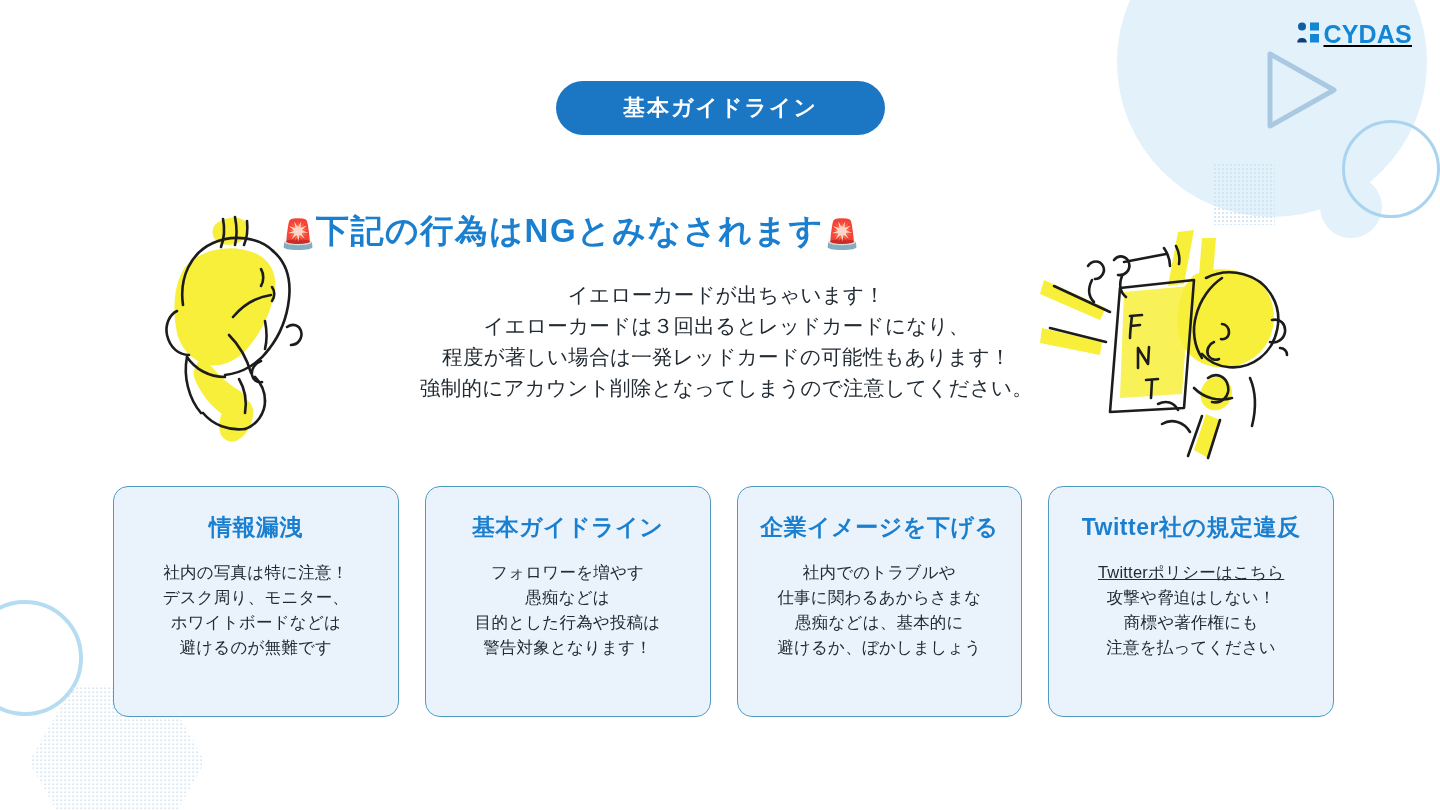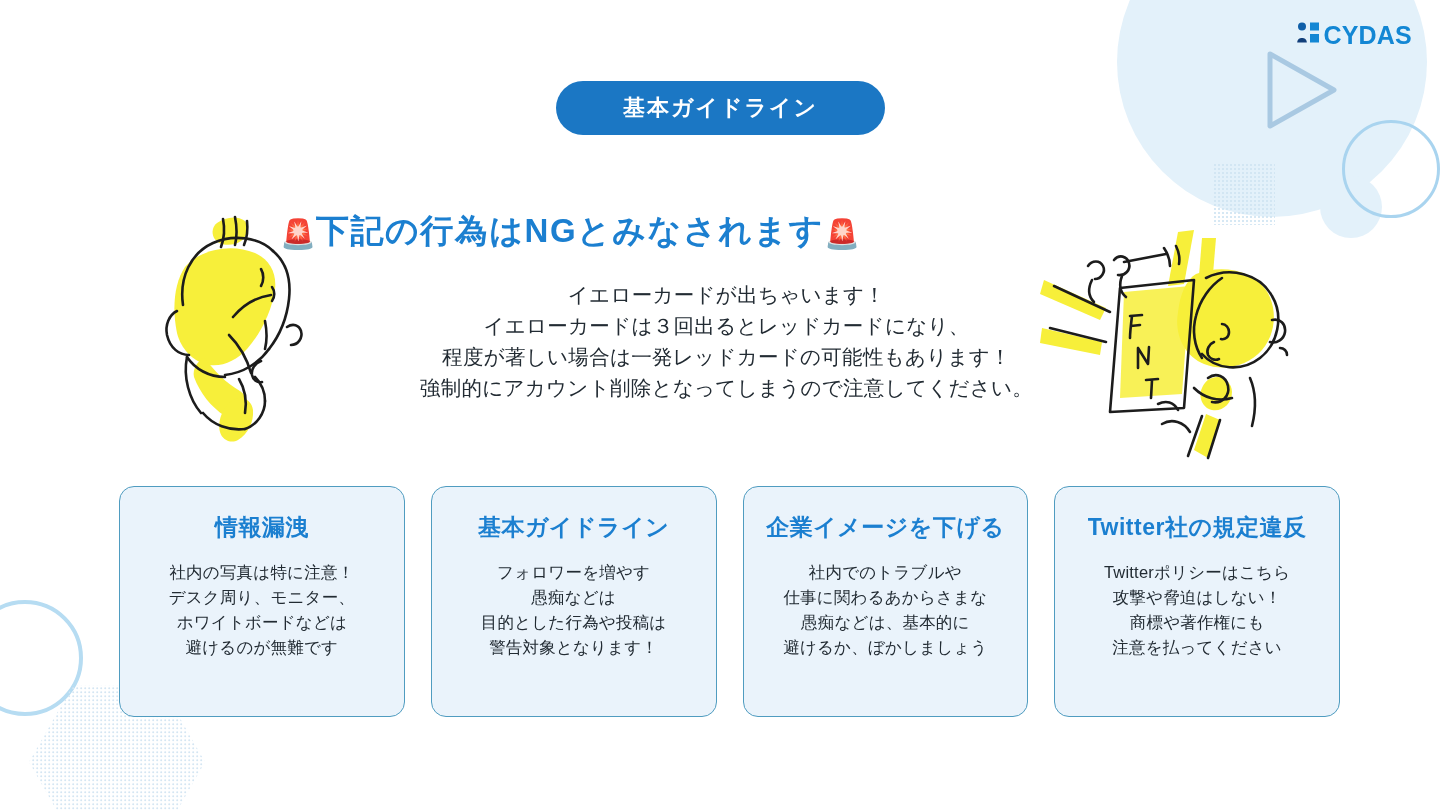--- a/index.html
+++ b/index.html
@@ -63,22 +63,23 @@
   .deco-hex {
     left: 28px; top: 683px;
     width: 178px; height: 158px;
   }
 
   
   .logo {
     position: absolute;
     right: 28px; top: 22px;
     display: flex;
-    align-items: flex-end;
+    align-items: flex-start;
     gap: 1px;
+    text-decoration: underline;
   }
   .logo-mark { display: block; }
   .logo-text {
     font-size: 25px;
     font-weight: bold;
     letter-spacing: .2px;
     color: #1387d4;
     line-height: 1;
   }
 
@@ -126,21 +127,21 @@
     color: #222b33;
     font-size: 20.5px;
     line-height: 31px;
     letter-spacing: .3px;
   }
   .lead div { white-space: nowrap; padding-left: 13px; }
 
   
   .cards {
     position: absolute;
-    left: 119px; top: 486px;
+    left: 113px; top: 486px;
     width: 1221px; height: 231px;
     display: flex;
     gap: 26px;
   }
   .card {
     flex: 1 1 0;
     background: #eaf3fb;
     border: 1px solid #4f9cc0;
     border-radius: 15px;
     box-sizing: border-box;
@@ -159,21 +160,21 @@
   }
   .card-body {
     margin-top: 18px;
     color: #222b33;
     font-size: 16.5px;
     line-height: 25px;
     text-align: center;
     letter-spacing: .2px;
   }
   .card-body div { white-space: nowrap; }
-  .card-link { }
+  .card-link { text-decoration: underline; }
 
   
   .illus-left {
     position: absolute;
     left: 143px; top: 207px;
     width: 200px; height: 255px;
   }
   .illus-right {
     position: absolute;
     left: 1036px; top: 228px;

